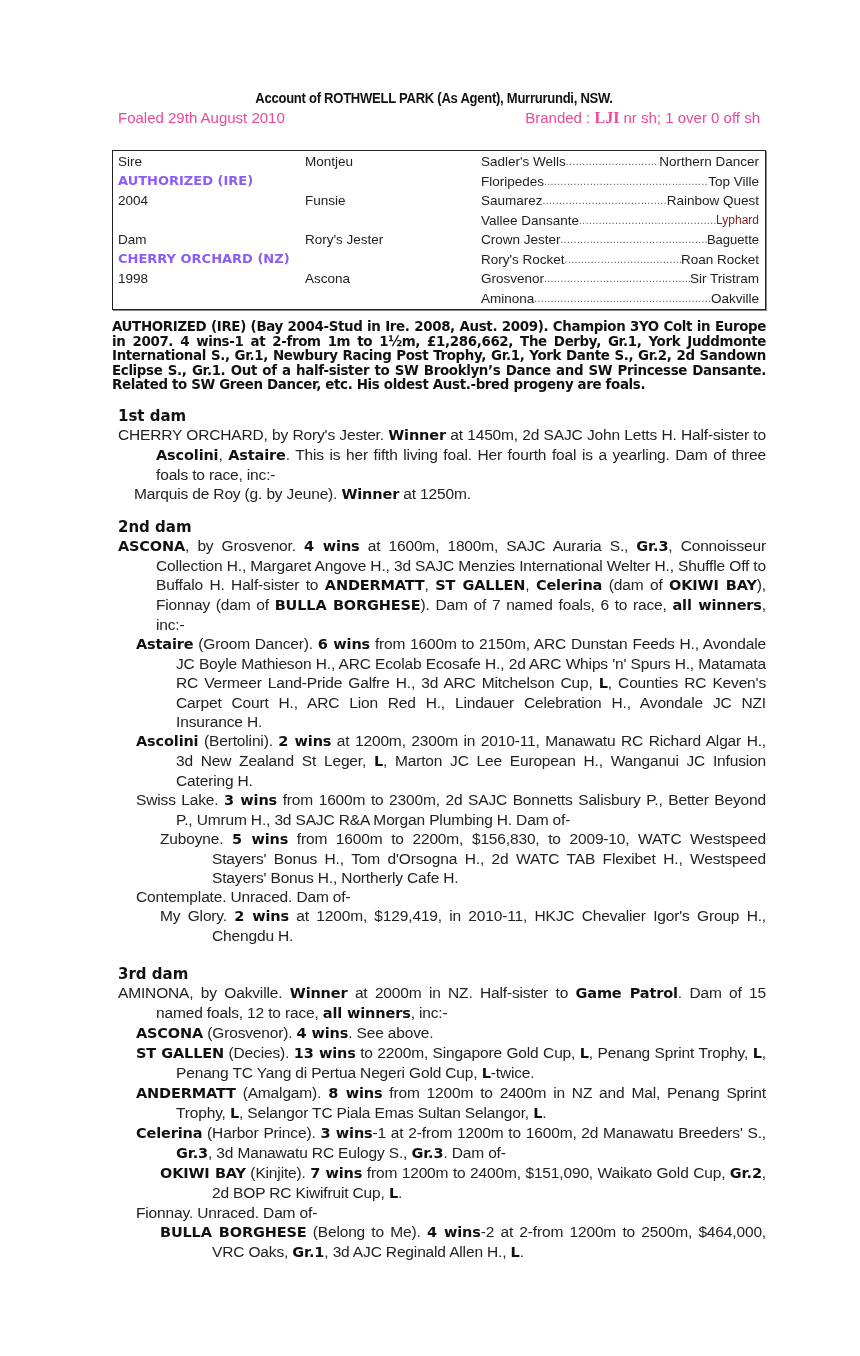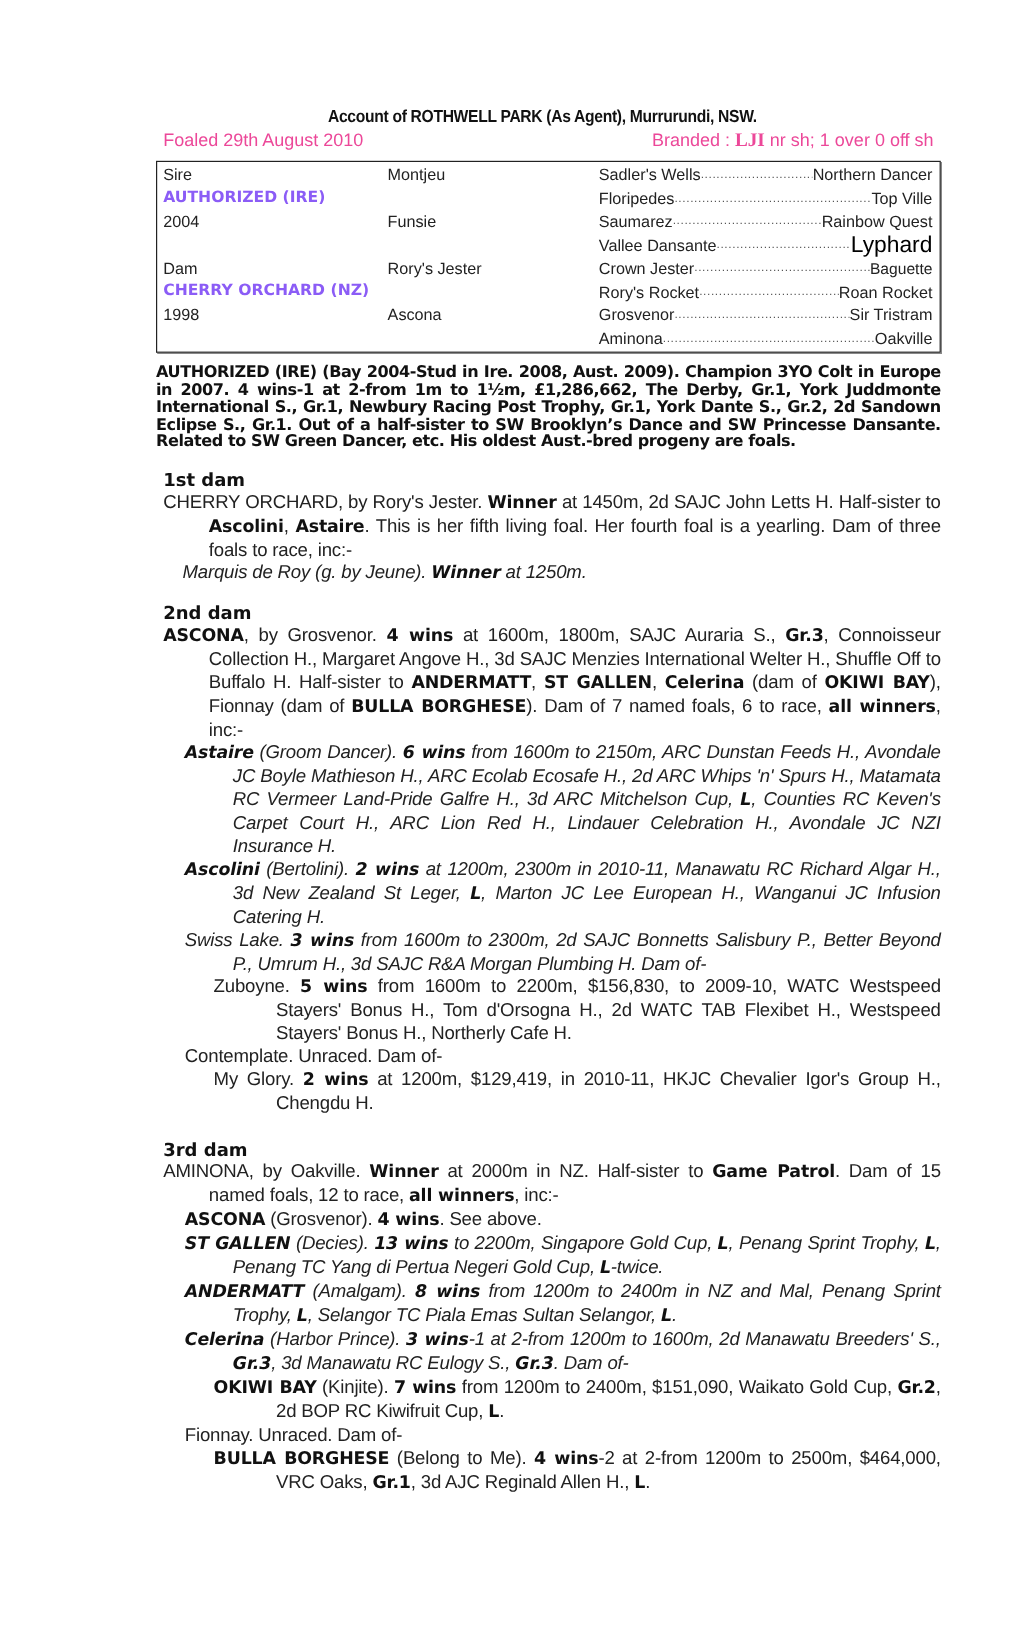--- a/index.html
+++ b/index.html
@@ -1,42 +1,42 @@
 <!DOCTYPE html>
 <html><head>
 <meta charset="utf-8">
 <style>
   html, body { margin:0; padding:0; background:#ffffff; }
   body { width:860px; height:1356px; position:relative; overflow:hidden; color:#111; font-family:"Liberation Sans", sans-serif; }
-  .page { position:absolute; left:130px; top:88px; width:654px; }
+  .page { position:absolute; left:112px; top:88px; width:654px; }
   .account { text-align:center; font-family:"Liberation Sans", sans-serif; font-weight:bold; font-size:14.5px; letter-spacing:-0.3px; transform:scaleX(0.9); transform-origin:center; height:20px; line-height:20px; margin-left:-10px; }
   .lotrow { position:relative; height:24px; margin-top:2px; }
   .lot { position:absolute; left:6px; top:0; font-family:"DejaVu Sans", sans-serif; font-weight:bold; font-size:20px; line-height:24px; }
   .lot .gst { font-family:"Liberation Sans", sans-serif; font-weight:normal; font-size:13px; }
   .sex { position:absolute; left:226px; top:0; font-family:"DejaVu Sans", sans-serif; font-weight:bold; font-size:19px; line-height:24px; }
   .stable { position:absolute; right:6px; top:2px; font-family:"DejaVu Sans", sans-serif; font-weight:bold; font-size:15px; line-height:24px; }
   .foalrow { position:relative; height:20px; font-size:15px; line-height:20px; color:#ec4899; }
   .foaled { position:absolute; left:6px; }
   .brand { position:absolute; right:6px; }
   .brand .mark { font-family:"Liberation Serif", serif; font-weight:bold; font-size:16px; }
-  .pedigree { position:relative; margin-top:6px; border:1.5px solid #222; box-shadow:1px 1px 0 #888; height:158px; font-size:13.5px; color:#222;text-decoration:underline; }
+  .pedigree { position:relative; margin-top:22px; border:1.5px solid #222; box-shadow:1px 1px 0 #888; height:158px; font-size:13.5px; color:#222;text-decoration:underline; }
   .ped-cell { position:absolute; line-height:19px; white-space:nowrap; }
   .ped-bold { font-family:"DejaVu Sans", sans-serif; font-weight:bold; font-size:13px; color:#8b5cf6; }
   .gp { position:absolute; left:368px; width:278px; display:flex; line-height:19.5px; font-size:13.5px; }
   .gp .a { white-space:nowrap; }
   .gp .dots { flex:1; overflow:hidden; white-space:nowrap; letter-spacing:0.5px; color:#555; font-size:10px; line-height:19.5px; }
   .gp .dots::after { content:"............................................................................................................"; }
   .gp .b { white-space:nowrap; }
   .sire-para { margin-top:10px; font-family:"DejaVu Sans", sans-serif; font-weight:bold; font-size:13.4px; line-height:14.5px; text-align:justify; letter-spacing:-0.35px; color:#111; }
   .section { margin-top:14px; }
   .sec-head { font-family:"DejaVu Sans", sans-serif; font-weight:bold; font-size:15px; line-height:18px; margin-left:6px; }
   .p { font-size:15.5px; line-height:19px; text-align:justify; color:#222; letter-spacing:-0.15px; }
   .b { font-family:"DejaVu Sans", sans-serif; font-weight:bold; color:#111; font-size:14.5px; }
   .l0 { padding-left:44px; text-indent:-38px; }
-  .l1 { padding-left:64px; text-indent:-40px;font-style:italic; }
+  .l1 { padding-left:64px; text-indent:-40px; }
   .l3 { padding-left:100px; text-indent:-52px; }
   .sec3 { margin-top:14px; }
 </style>
 </head>
 <body>
 
 <div class="page">
 
   <div class="account">Account of ROTHWELL PARK (As Agent), Murrurundi, NSW.</div>
 
@@ -70,21 +70,21 @@
         <span class="b" style="font-family:'Liberation Sans',sans-serif;font-weight:normal;font-size:13.5px;color:#222">Top Ville</span>
       </div>
     <div class="gp" style="top:40px">
         <span class="a">Saumarez</span>
         <span class="dots"></span>
         <span class="b" style="font-family:'Liberation Sans',sans-serif;font-weight:normal;font-size:13.5px;color:#222">Rainbow Quest</span>
       </div>
     <div class="gp" style="top:59.5px">
         <span class="a">Vallee Dansante</span>
         <span class="dots"></span>
-        <span class="b" style="font-family:'Liberation Sans',sans-serif;font-weight:normal;font-size:19px;color:#000000">Lyphard</span>
+        <span class="b" style="font-family:'Liberation Sans',sans-serif;font-weight:normal;font-size:12px;color:#7f1d1d">Lyphard</span>
       </div>
     <div class="gp" style="top:79px">
         <span class="a">Crown Jester</span>
         <span class="dots"></span>
         <span class="b" style="font-family:'Liberation Sans',sans-serif;font-weight:normal;font-size:13px;color:#222">Baguette</span>
       </div>
     <div class="gp" style="top:118px">
         <span class="a">Grosvenor</span>
         <span class="dots"></span>
         <span class="b" style="font-family:'Liberation Sans',sans-serif;font-weight:normal;font-size:13.5px;color:#222">Sir Tristram</span>

